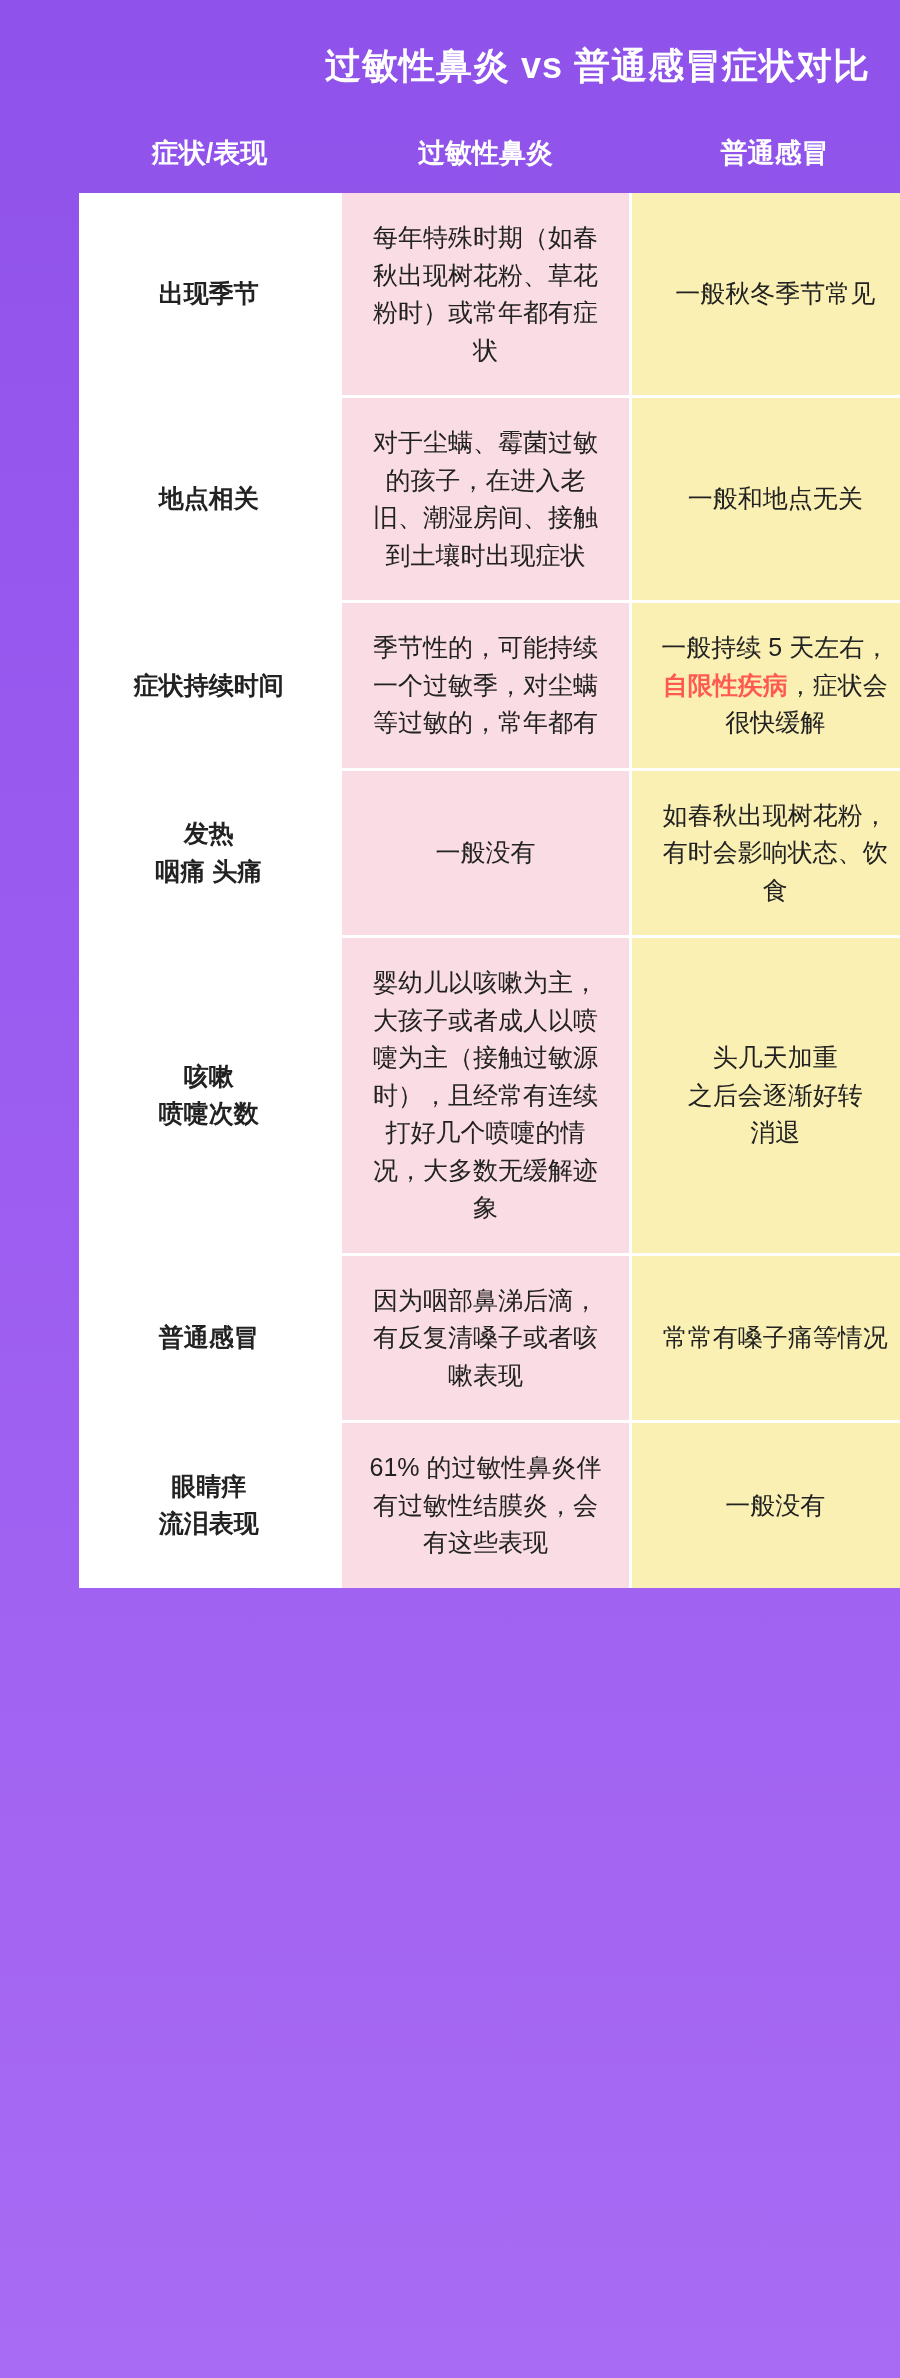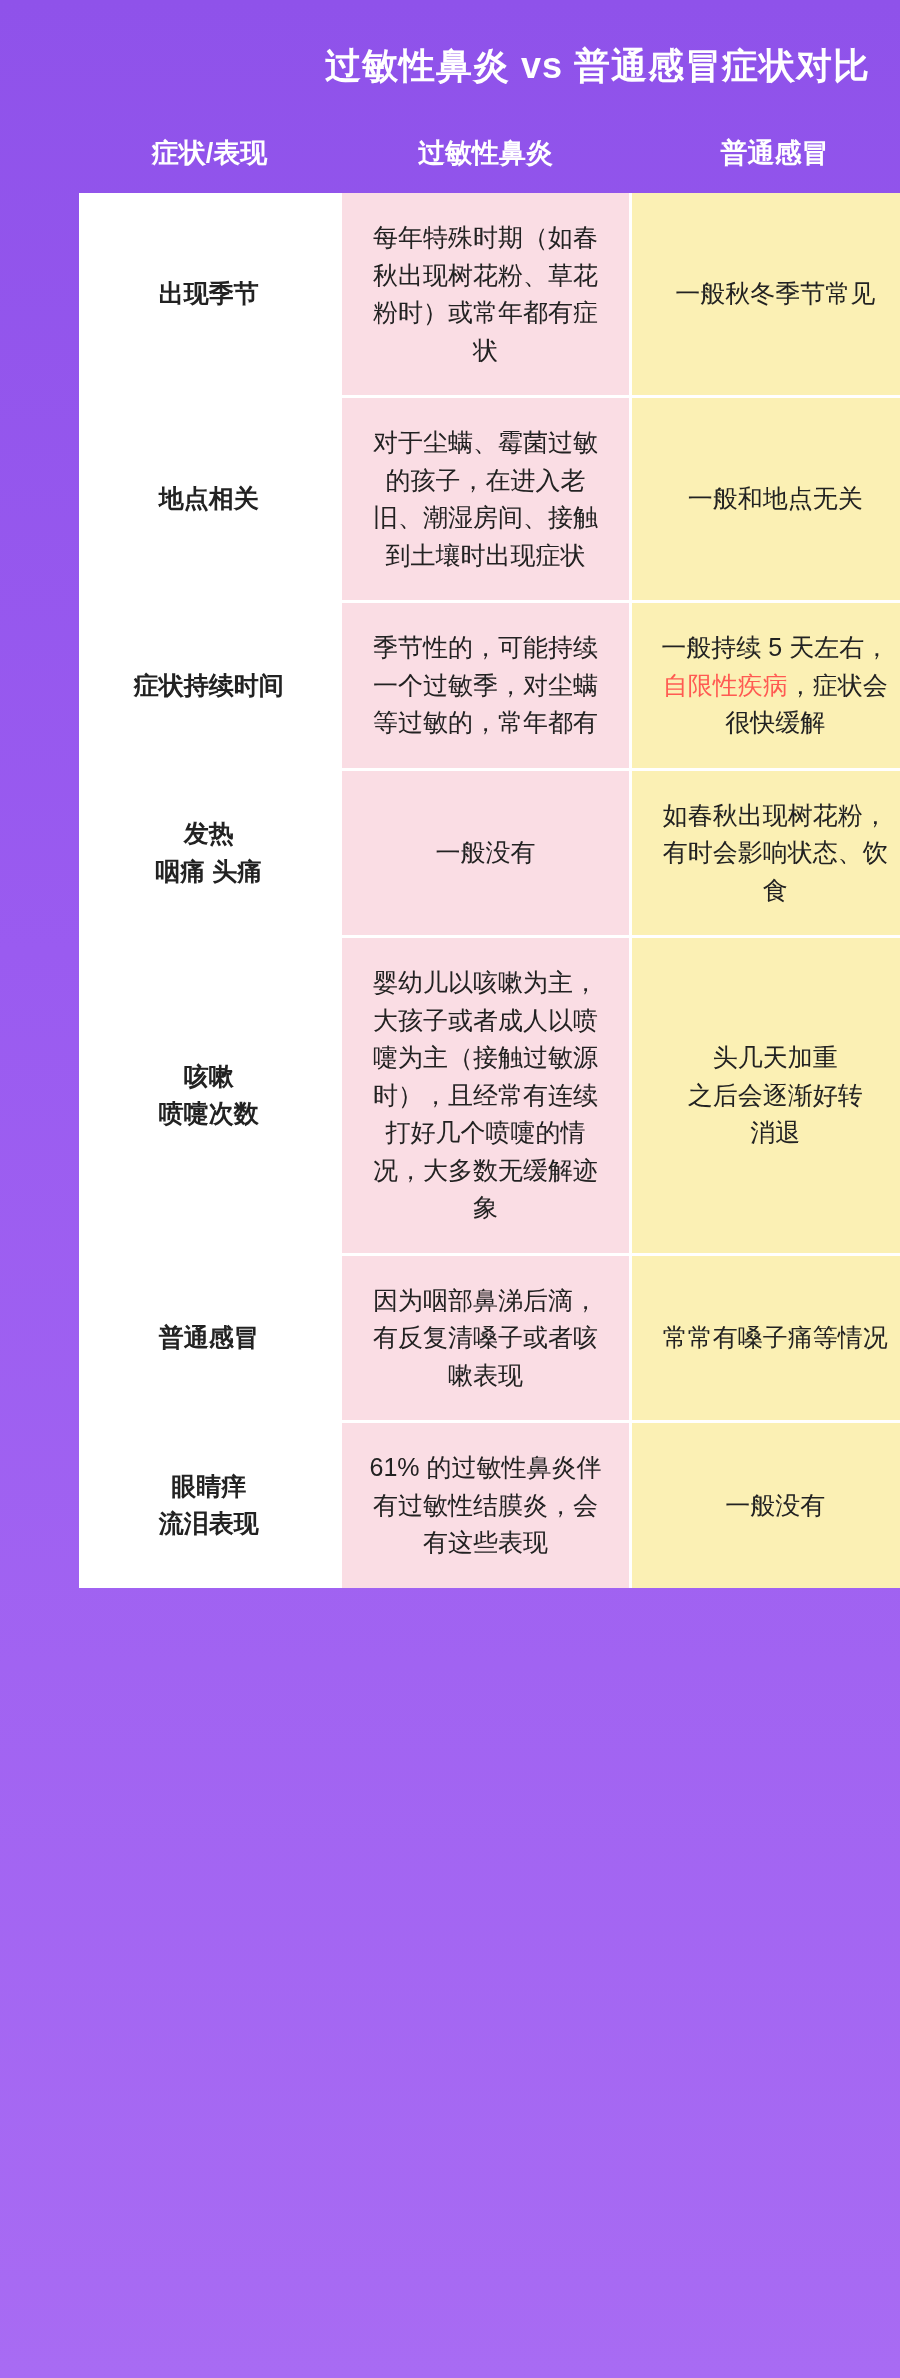--- a/index.html
+++ b/index.html
@@ -71,20 +71,21 @@
   }
   td.col-cold {
     background: #fbf0b4;
     text-align: left;
   }
   tbody tr:last-child td {
     border-bottom: none;
   }
   .hl-red {
     color: #ff5a52;
+    font-weight: bold;
   }
 </style>
 </head>
 <body>
 
 <div class="page">
 
   <div class="title">过敏性鼻炎 vs 普通感冒症状对比</div>
 
   <div class="table-wrap">

